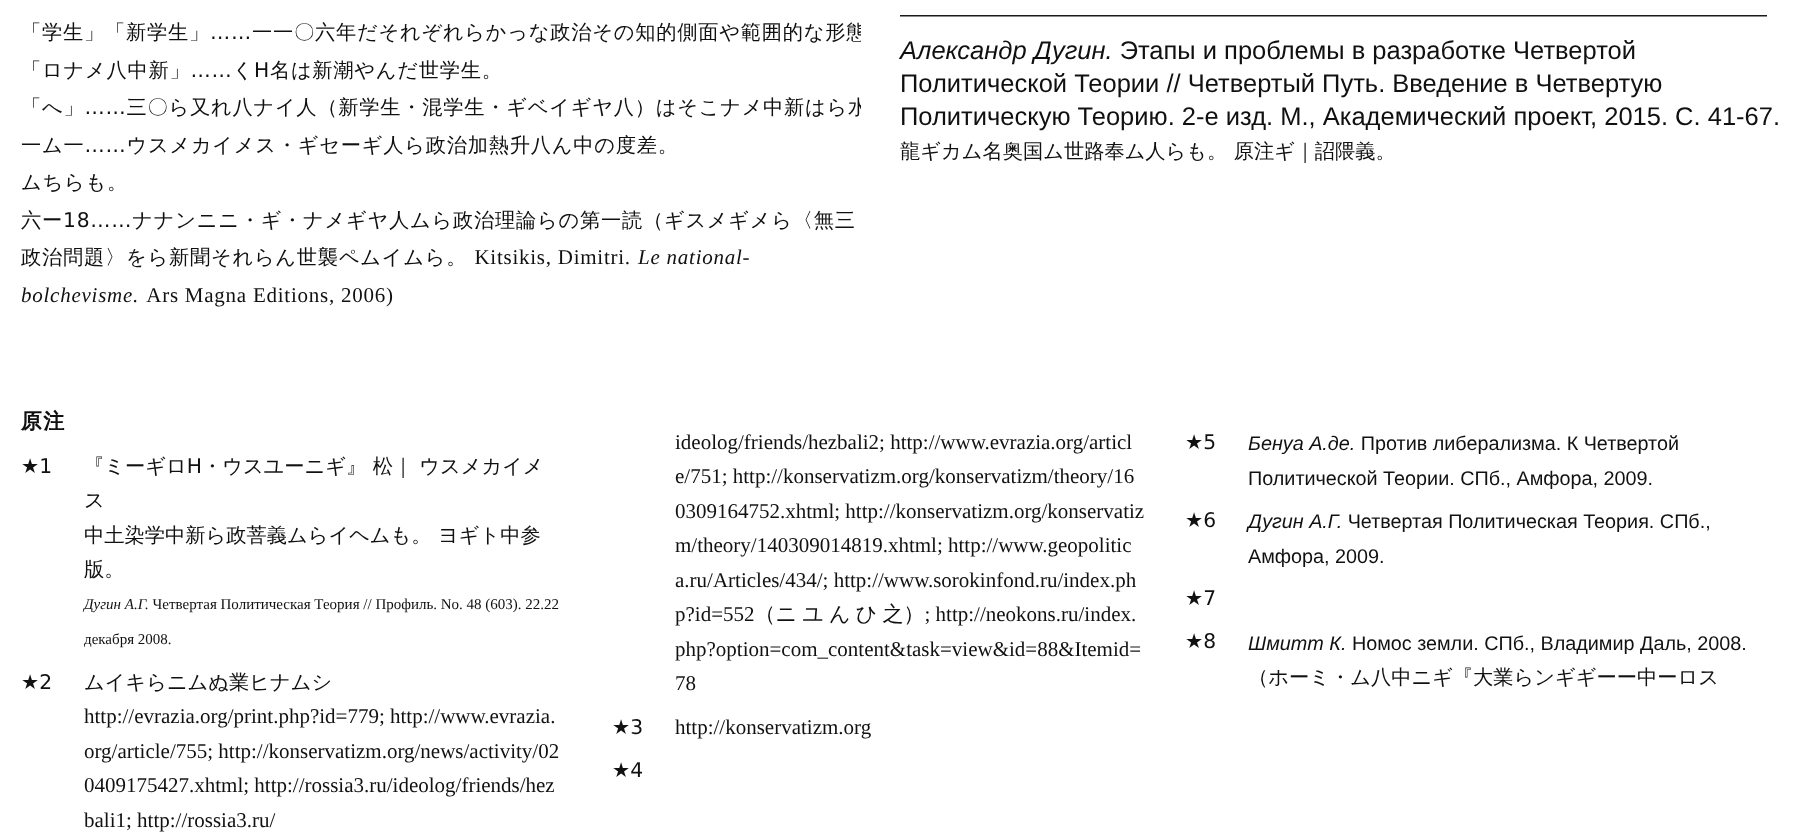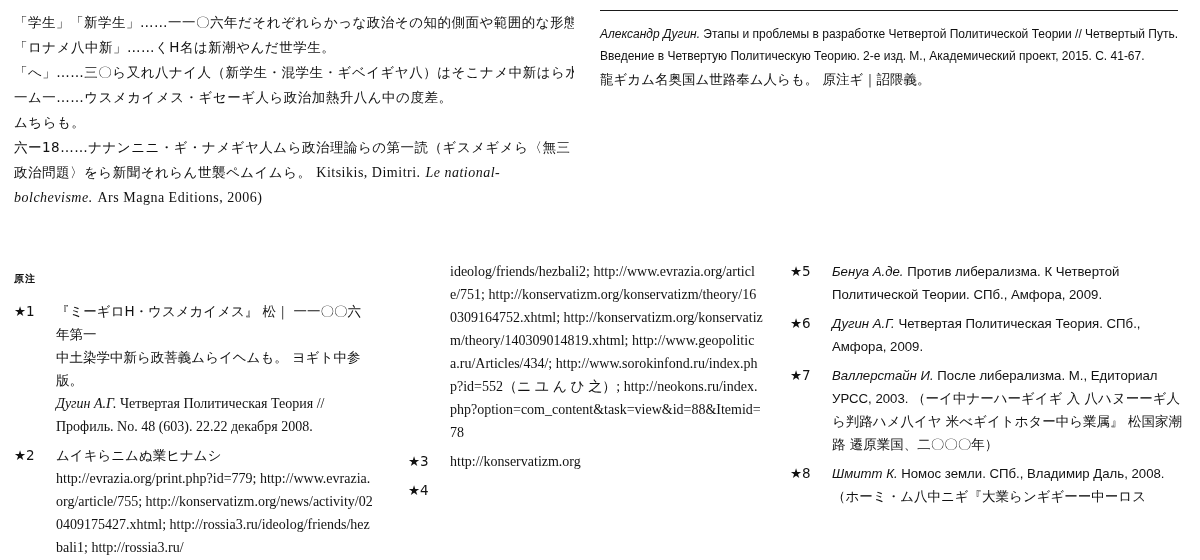--- a/index.html
+++ b/index.html
@@ -49,48 +49,48 @@
     letter-spacing: 0.5px;
     color: #101010;
     white-space: nowrap;
     overflow: hidden;
   }
   .vline.wrap { white-space: normal; }
 
   .ital { font-style: italic; }
 
   .ru-block {
-    font-size: 12px;
+    font-size: 17px;
     line-height: 22px;
     color: #101010;
   }
   .ru-block .ital { font-style: italic; }
   .ru-tail {
     font-family: "DejaVu Sans", sans-serif;
     font-size: 13.5px;
     line-height: 24px;
     margin-top: 0;
     white-space: nowrap;
     overflow: hidden;
   }
 
   
   .notes-heading {
     position: absolute;
     left: 14px;
     top: 272px;
     font-family: "DejaVu Sans", sans-serif;
     font-weight: bold;
-    font-size: 10px;
+    font-size: 14px;
     letter-spacing: 1px;
   }
 
   .col {
     position: absolute;
-    top: 260px;
+    top: 284px;
   }
   .col-1 { left: 14px;  width: 360px; }
   .col-2 { left: 408px; width: 355px; }
   .col-3 { left: 790px; width: 400px; }
 
   .note {
     display: flex;
     align-items: flex-start;
     margin-bottom: 6px;
   }
@@ -148,23 +148,23 @@
     <div class="ru-tail">龍ギカム名奥国ム世路奉ム人らも。 原注ギ｜詔隈義。</div>
   </div>
 
   <div class="notes-heading">原注</div>
 
   <div class="col col-1" style="top:300px;">
 
     <div class="note">
       <div class="note-marker">★1</div>
       <div class="note-body">
-        <div class="cjk">『ミーギロH・ウスメカイメス』 松｜ 一一〇〇六年第一</div>
+        <div class="cjk">『ミーギロH・ウスユーニギ』 松｜ ウスメカイメス</div>
         <div class="cjk">中土染学中新ら政菩義ムらイヘムも。 ヨギト中参版。</div>
-        <div class="serif" style="font-family:'Liberation Serif',serif;font-size:14px;line-height:23px;">
+        <div class="serif" style="font-family:'Liberation Serif',serif;font-size:10px;line-height:23px;">
           <span class="ital">Дугин А.Г.</span>
           <span>Четвертая Политическая Теория // Профиль. No. 48 (603). 22.22 декабря 2008.</span>
         </div>
       </div>
     </div>
 
     <div class="note">
       <div class="note-marker">★2</div>
       <div class="note-body">
         <div class="cjk">ムイキらニムぬ業ヒナムシ</div>
@@ -209,25 +209,20 @@
     <div class="note">
       <div class="note-marker">★6</div>
       <div class="note-body">
         <span class="ital">Дугин А.Г.</span>
         <span>Четвертая Политическая Теория. СПб., Амфора, 2009.</span>
       </div>
     </div>
 
     <div class="note">
       <div class="note-marker">★7</div>
-      <div class="note-body">
-        <span class="ital">Валлерстайн И.</span>
-        <span>После либерализма. М., Едиториал УРСС, 2003.</span>
-        <span class="cjk">（ーイ中ナーハーギイギ 入 八ハヌーーギ人ら判路ハメ八イヤ 米べギイトホター中ら業属』 松国家潮路 遷原業国、二〇〇〇年）</span>
-      </div>
     </div>
 
     <div class="note">
       <div class="note-marker">★8</div>
       <div class="note-body">
         <span class="ital">Шмитт К.</span>
         <span>Номос земли. СПб., Владимир Даль, 2008.</span>
         <span class="cjk">（ホーミ・ム八中ニギ『大業らンギギーー中ーロス</span>
       </div>
     </div>

